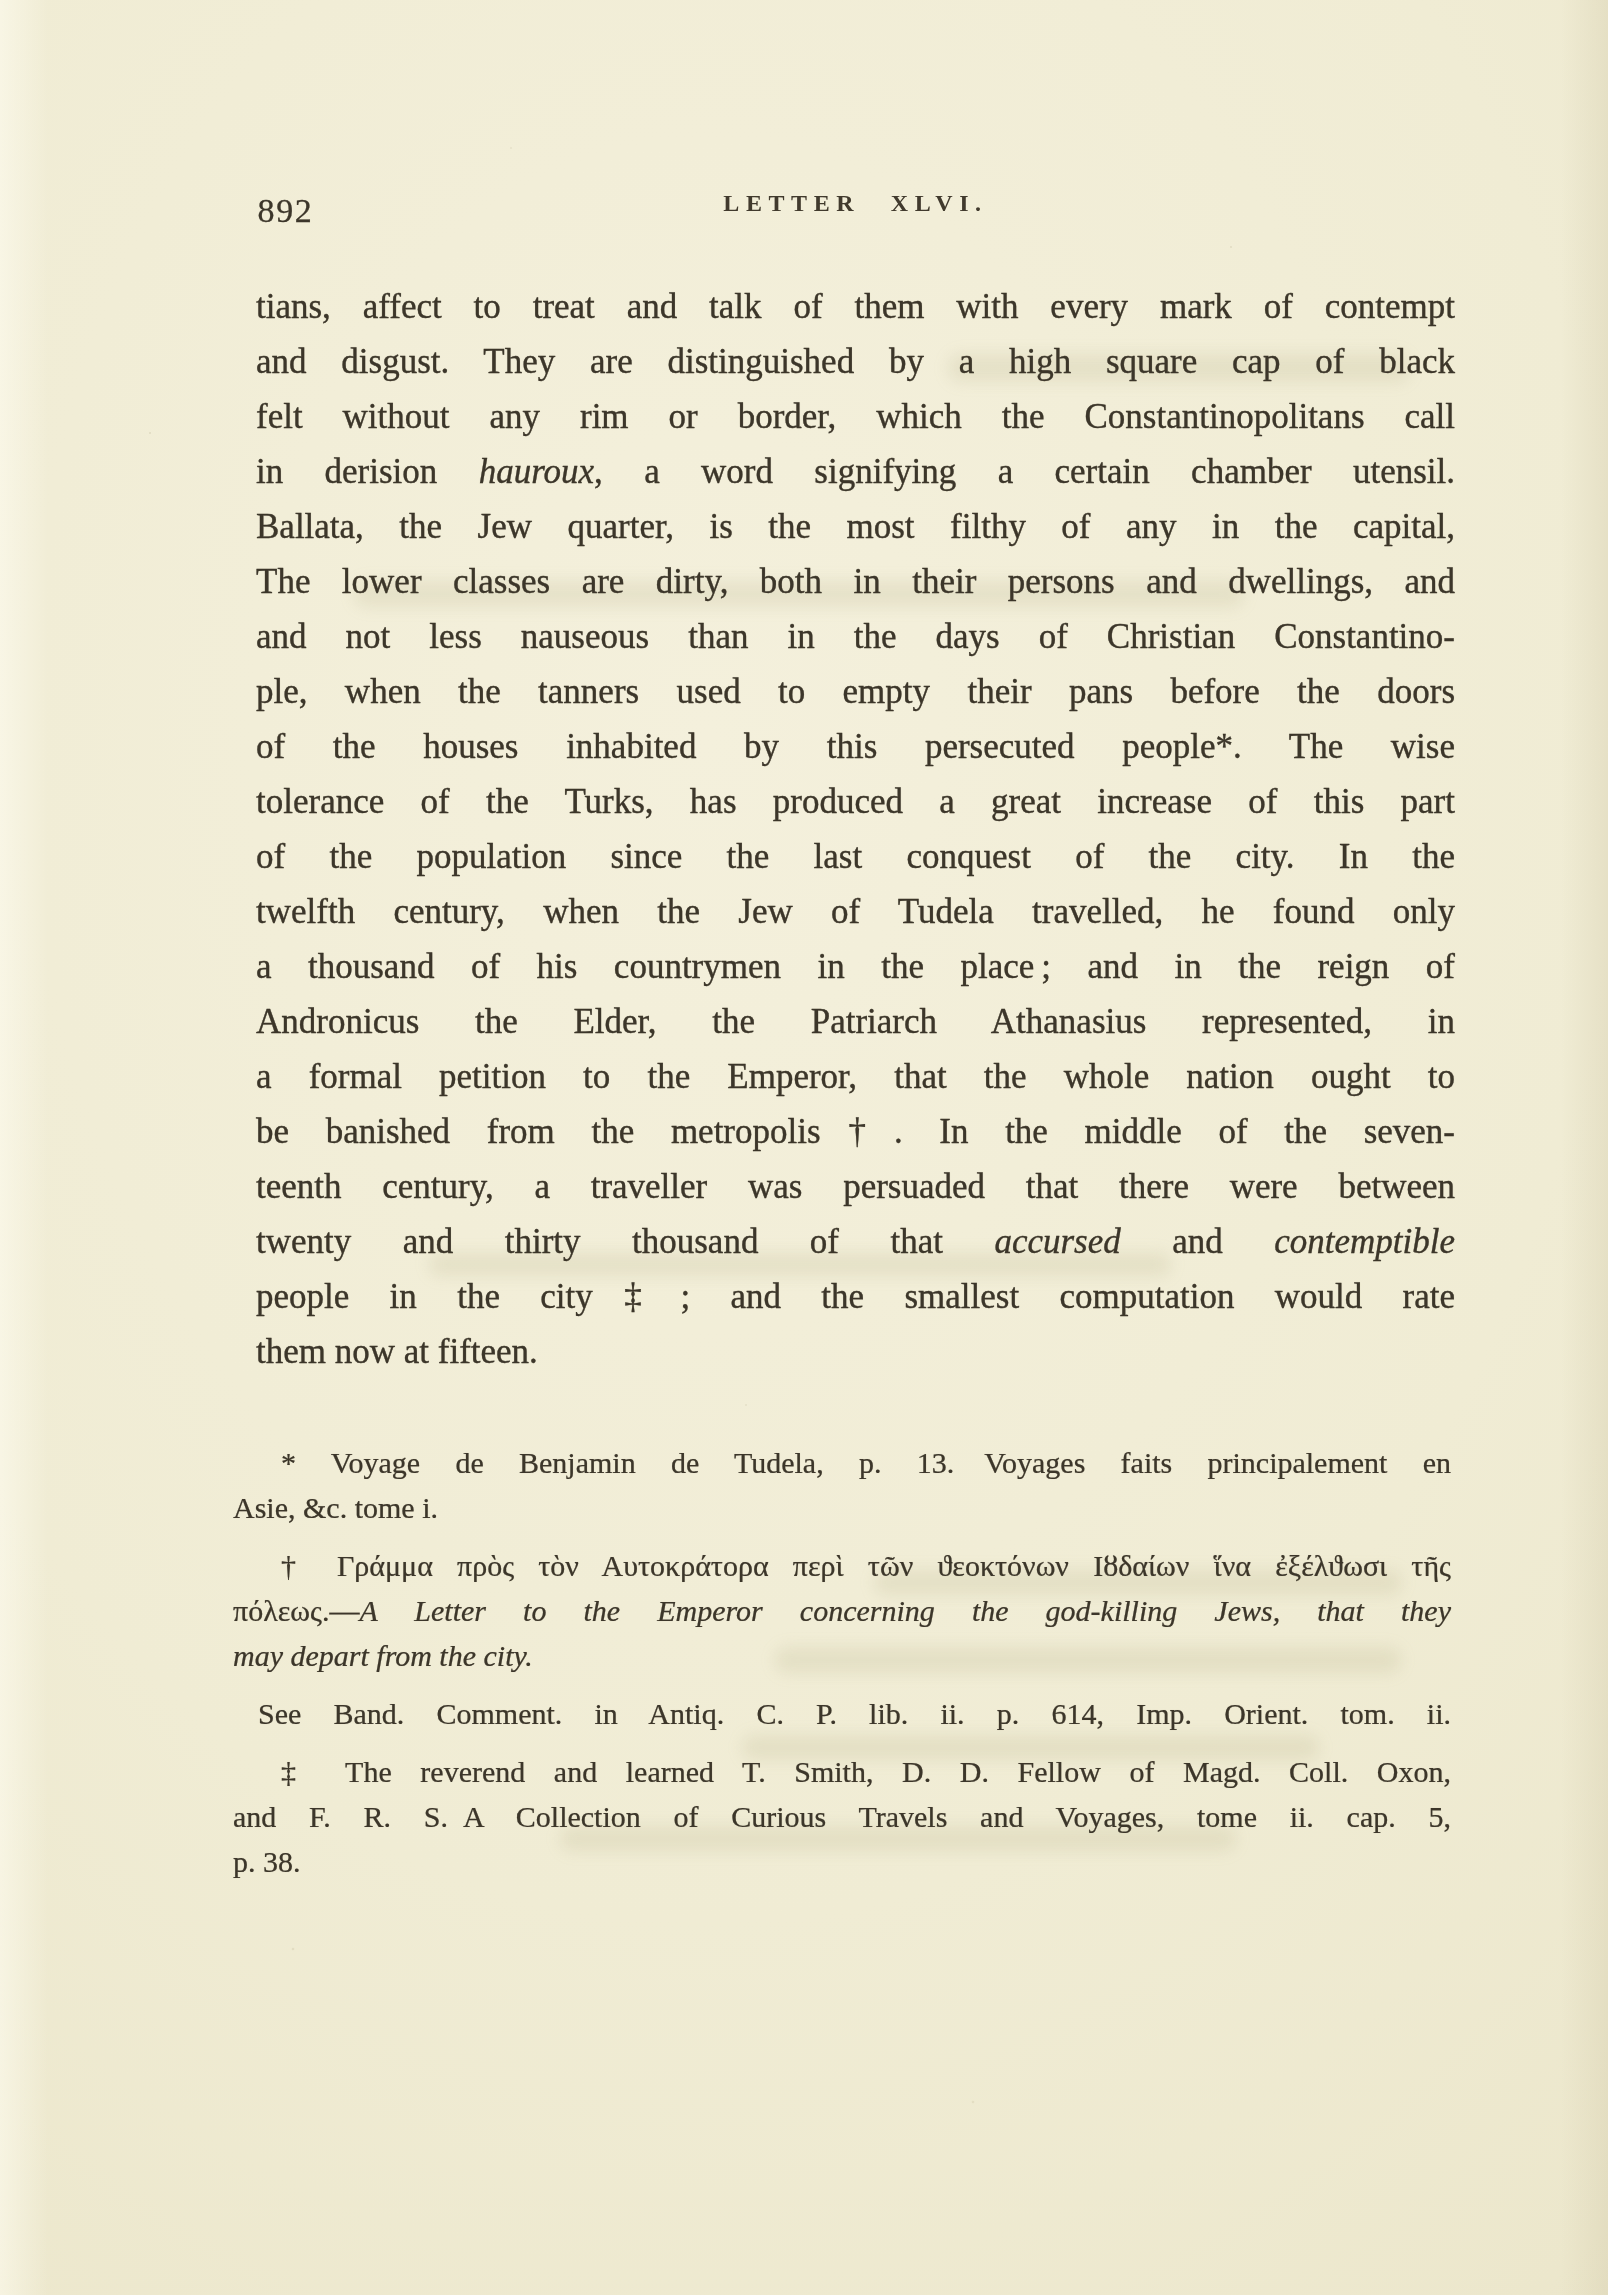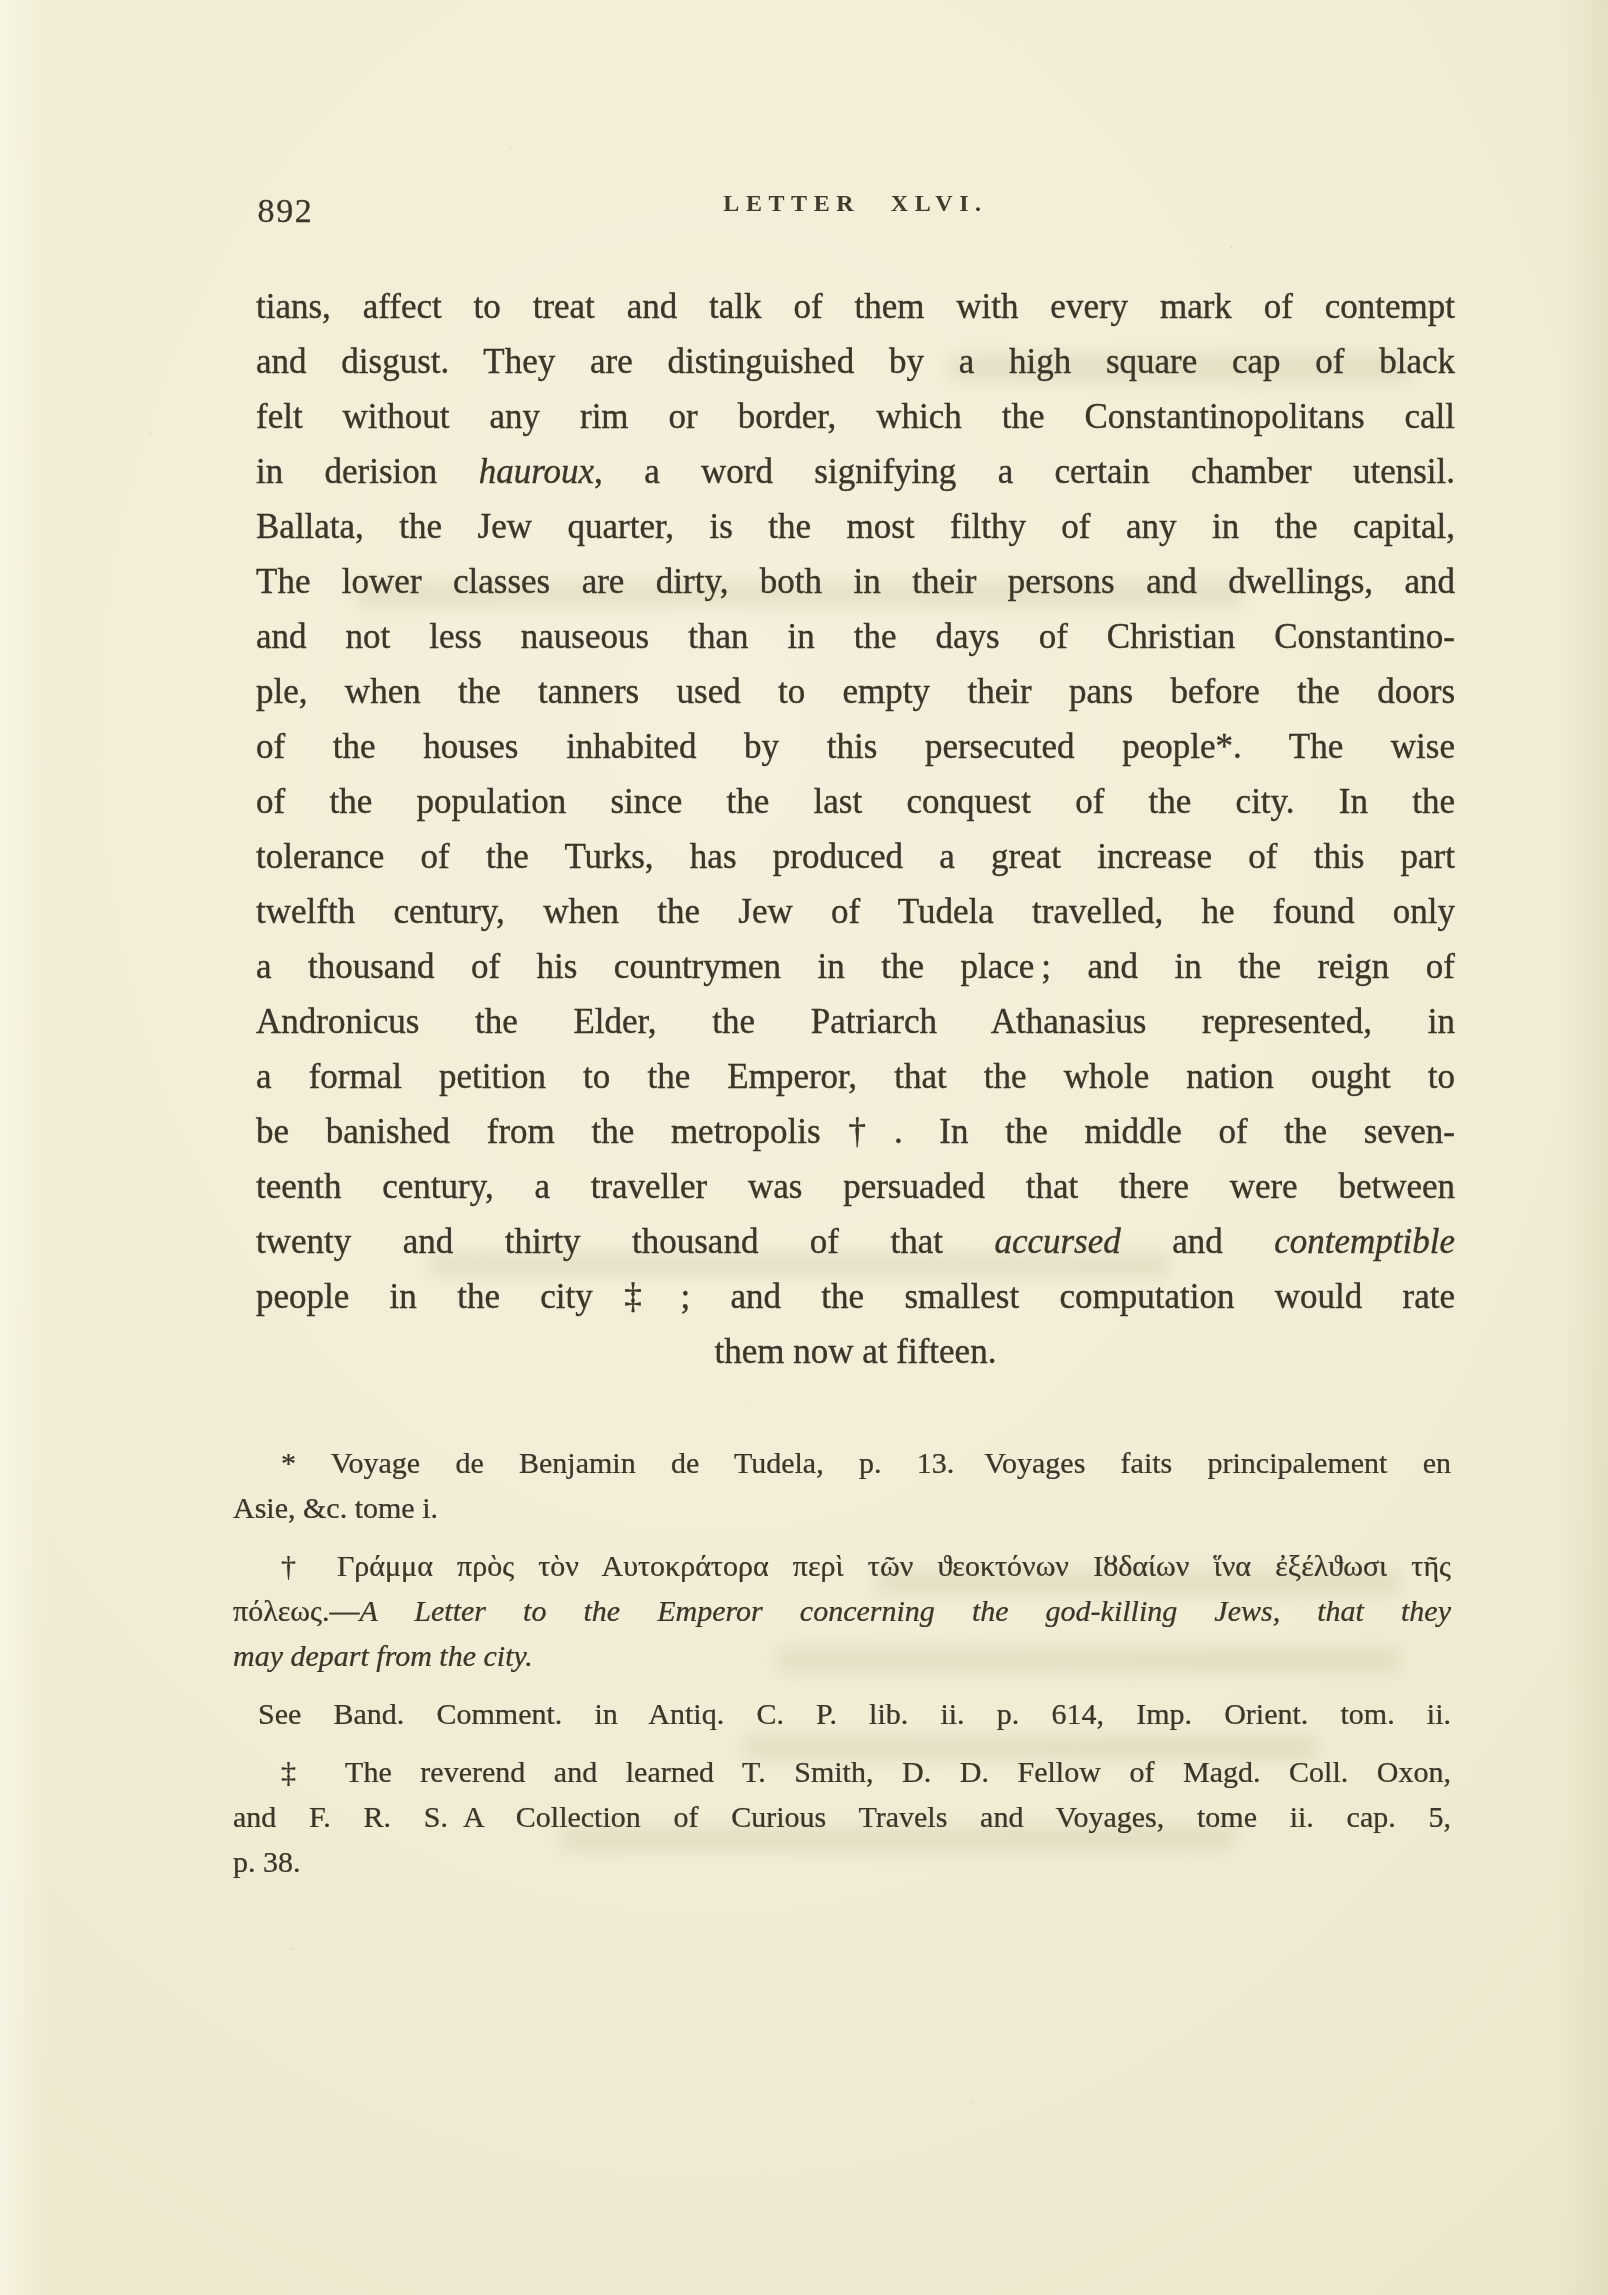--- a/index.html
+++ b/index.html
@@ -28,21 +28,21 @@
   .pagenum{
     position:absolute;left:1.6px;top:1.6px;font-size:34px;letter-spacing:1.6px;
     -webkit-text-stroke:0.3px currentColor;
   }
   .running-head{
     display:block;text-align:center;font-size:24px;font-weight:700;
     letter-spacing:6.6px;word-spacing:18px;color:#413a2d;
   }
   .bodytext{margin-top:46px;font-size:35px;line-height:55px;
     -webkit-text-stroke:0.3px currentColor;text-shadow:0 0 0.8px rgba(60,52,38,.30);}
-  .line{text-align:center;}
+  .line{text-align:left;}
   .line.j{text-align:justify;text-align-last:justify;}
   .ind{text-indent:48px;}
   .ind-s{text-indent:25px;}
   .it{font-style:italic;}
   .footnotes{margin-left:-23px;width:1218px;margin-top:61px;font-size:30px;line-height:45px;
     -webkit-text-stroke:0.2px currentColor;text-shadow:0 0 0.8px rgba(60,52,38,.25);}
   .footnote{margin-top:13px;}
   .footnote:first-child{margin-top:0;}
   .fline{text-align:left;}
   .fline.j{text-align:justify;text-align-last:justify;}
@@ -68,22 +68,22 @@
     <div class="bodytext">
         <div class="line j"><span>tians, affect to treat and talk of them with every mark of contempt</span></div>
         <div class="line j"><span>and disgust. They are distinguished by a high square cap of black</span></div>
         <div class="line j"><span>felt without any rim or border, which the Constantinopolitans call</span></div>
         <div class="line j"><span>in derision </span><span class="it">hauroux</span><span>, a word signifying a certain chamber utensil.</span></div>
         <div class="line j"><span>Ballata, the Jew quarter, is the most filthy of any in the capital,</span></div>
         <div class="line j"><span>The lower classes are dirty, both in their persons and dwellings, and</span></div>
         <div class="line j"><span>and not less nauseous than in the days of Christian Constantino-</span></div>
         <div class="line j"><span>ple, when the tanners used to empty their pans before the doors</span></div>
         <div class="line j"><span>of the houses inhabited by this persecuted people*. The wise</span></div>
+        <div class="line j"><span>tolerance of the Turks, has produced a great increase of this part</span></div>
         <div class="line j"><span>of the population since the last conquest of the city. In the</span></div>
-        <div class="line j"><span>tolerance of the Turks, has produced a great increase of this part</span></div>
         <div class="line j"><span>twelfth century, when the Jew of Tudela travelled, he found only</span></div>
         <div class="line j"><span>a thousand of his countrymen in the place ; and in the reign of</span></div>
         <div class="line j"><span>Andronicus the Elder, the Patriarch Athanasius represented, in</span></div>
         <div class="line j"><span>a formal petition to the Emperor, that the whole nation ought to</span></div>
         <div class="line j"><span>be banished from the metropolis†. In the middle of the seven-</span></div>
         <div class="line j"><span>teenth century, a traveller was persuaded that there were between</span></div>
         <div class="line j"><span>twenty and thirty thousand of that </span><span class="it">accursed</span><span> and </span><span class="it">contemptible</span></div>
         <div class="line j"><span>people in the city‡ ; and the smallest computation would rate</span></div>
         <div class="line"><span>them now at fifteen.</span></div>
       </div>

